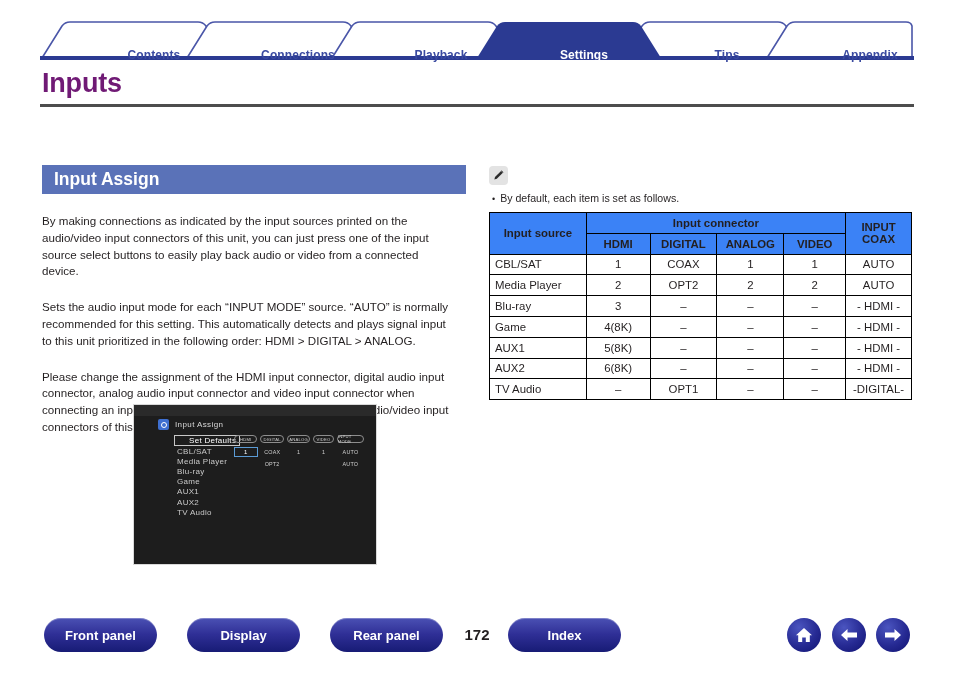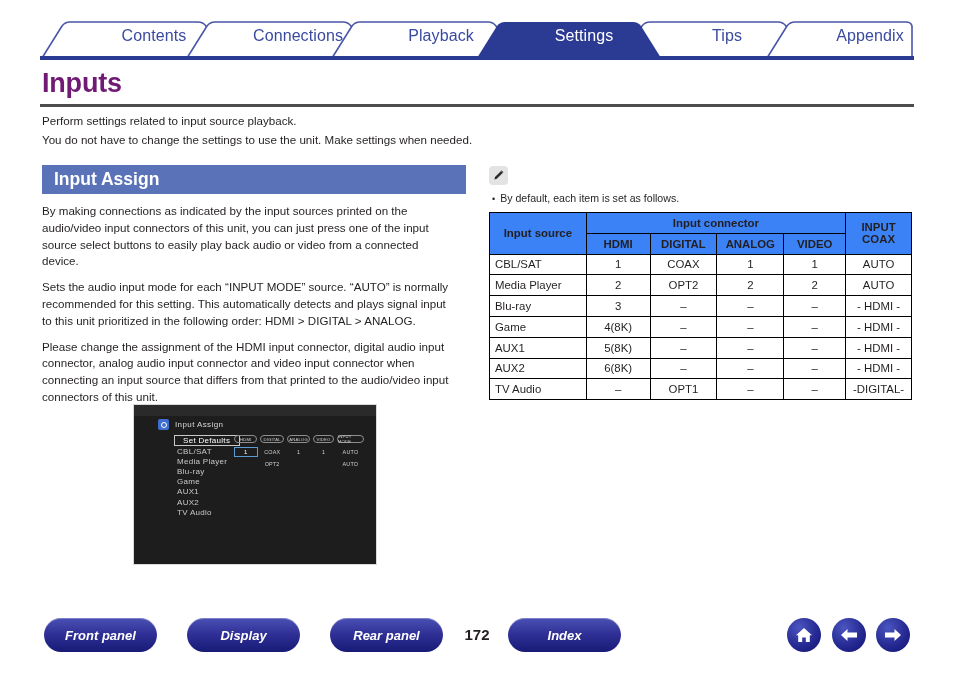--- a/index.html
+++ b/index.html
@@ -19,24 +19,24 @@
 
   
   #tabbar {
     position: absolute;
     left: 40px; top: 20px;
     width: 874px; height: 40px;
   }
   #tabbar svg { position: absolute; left: 0; top: 0; }
   .tab-label {
     position: absolute;
-    top: 16px;
+    top: 35px;
     transform: translate(-50%, -50%);
-    font-size: 16px;
-    font-weight: normal;
+    font-size: 12px;
+    font-weight: bold;
     color: #3a4aa0;
     white-space: nowrap;
     letter-spacing: .1px;
   }
   .tab-label.active { color: #ffffff; }
 
   
   #page-title {
     position: absolute;
     left: 42px; top: 68px;
@@ -74,21 +74,21 @@
     align-items: center;
     padding-left: 12px;
     color: #ffffff;
     font-size: 17.5px;
     font-weight: bold;
   }
   .body-para {
     font-size: 11.6px;
     line-height: 16.8px;
     color: #231f20;
-    margin-top: 9px;
+    margin-top: 19px;
     width: 412px;
   }
 
   
   #osd {
     position: absolute;
     left: 133px; top: 404px;
     width: 244px; height: 161px;
     background: #1d1d1d;
     border: 1px solid #d9d9d9;
@@ -137,21 +137,21 @@
     color: #c9c9c9;
     letter-spacing: .3px;
     display: flex; align-items: center;
     padding-left: 3px;
   }
   .osd-row.sel {
     border: 1px solid #c8c8c8;
     color: #ffffff;
     width: 66px;
     height: 11px;
-    padding-left: 8px;
+    padding-left: 14px;
   }
   #osd-cols {
     position: absolute;
     left: 100px; top: 0;
     width: 130px;
   }
   #osd-colhead {
     display: flex;
     height: 10px;
     gap: 3px;
@@ -251,21 +251,20 @@
     position: absolute;
     top: 0;
     height: 34px;
     border-radius: 17px;
     background: linear-gradient(180deg, #4b51b4 0%, #2f2f96 48%, #171b75 100%);
     color: #ffffff;
     font-size: 13px;
     font-weight: bold;
     display: flex; align-items: center; justify-content: center;
     box-shadow: inset 0 1px 0 rgba(255,255,255,.28);
-    font-style: italic;
   }
   #btn-front  { left: 44px;  width: 113px; }
   #btn-display{ left: 187px; width: 113px; }
   #btn-rear   { left: 330px; width: 113px; }
   #btn-remote { left: 508px; width: 113px; }
   #btn-index  { left: 651px; width: 113px; }
   #page-num {
     position: absolute;
     left: 455px; top: 8px;
     width: 44px;
@@ -307,24 +306,20 @@
     <div class="tab-label" style="left:114px">Contents</div>
     <div class="tab-label" style="left:258px">Connections</div>
     <div class="tab-label" style="left:401px">Playback</div>
     <div class="tab-label active" style="left:544px">Settings</div>
     <div class="tab-label" style="left:687px">Tips</div>
     <div class="tab-label" style="left:830px">Appendix</div>
   </div>
 
   <div id="page-title">Inputs</div>
   <div id="title-rule"></div>
-  <div id="intro">
-    <div>Perform settings related to input source playback.</div>
-    <div>You do not have to change the settings to use the unit. Make settings when needed.</div>
-  </div>
 
   <div id="left-col">
     <div id="section-header">Input Assign</div>
     <div class="body-para">By making connections as indicated by the input sources printed on the audio/video input connectors of this unit, you can just press one of the input source select buttons to easily play back audio or video from a connected device.</div>
     <div class="body-para">Sets the audio input mode for each “INPUT MODE” source. “AUTO” is normally recommended for this setting. This automatically detects and plays signal input to this unit prioritized in the following order: HDMI &gt; DIGITAL &gt; ANALOG.</div>
     <div class="body-para">Please change the assignment of the HDMI input connector, digital audio input connector, analog audio input connector and video input connector when connecting an input source that differs from that printed to the audio/video input connectors of this unit.</div>
   </div>
 
   <div id="osd">
     <div id="osd-topbar"></div>

